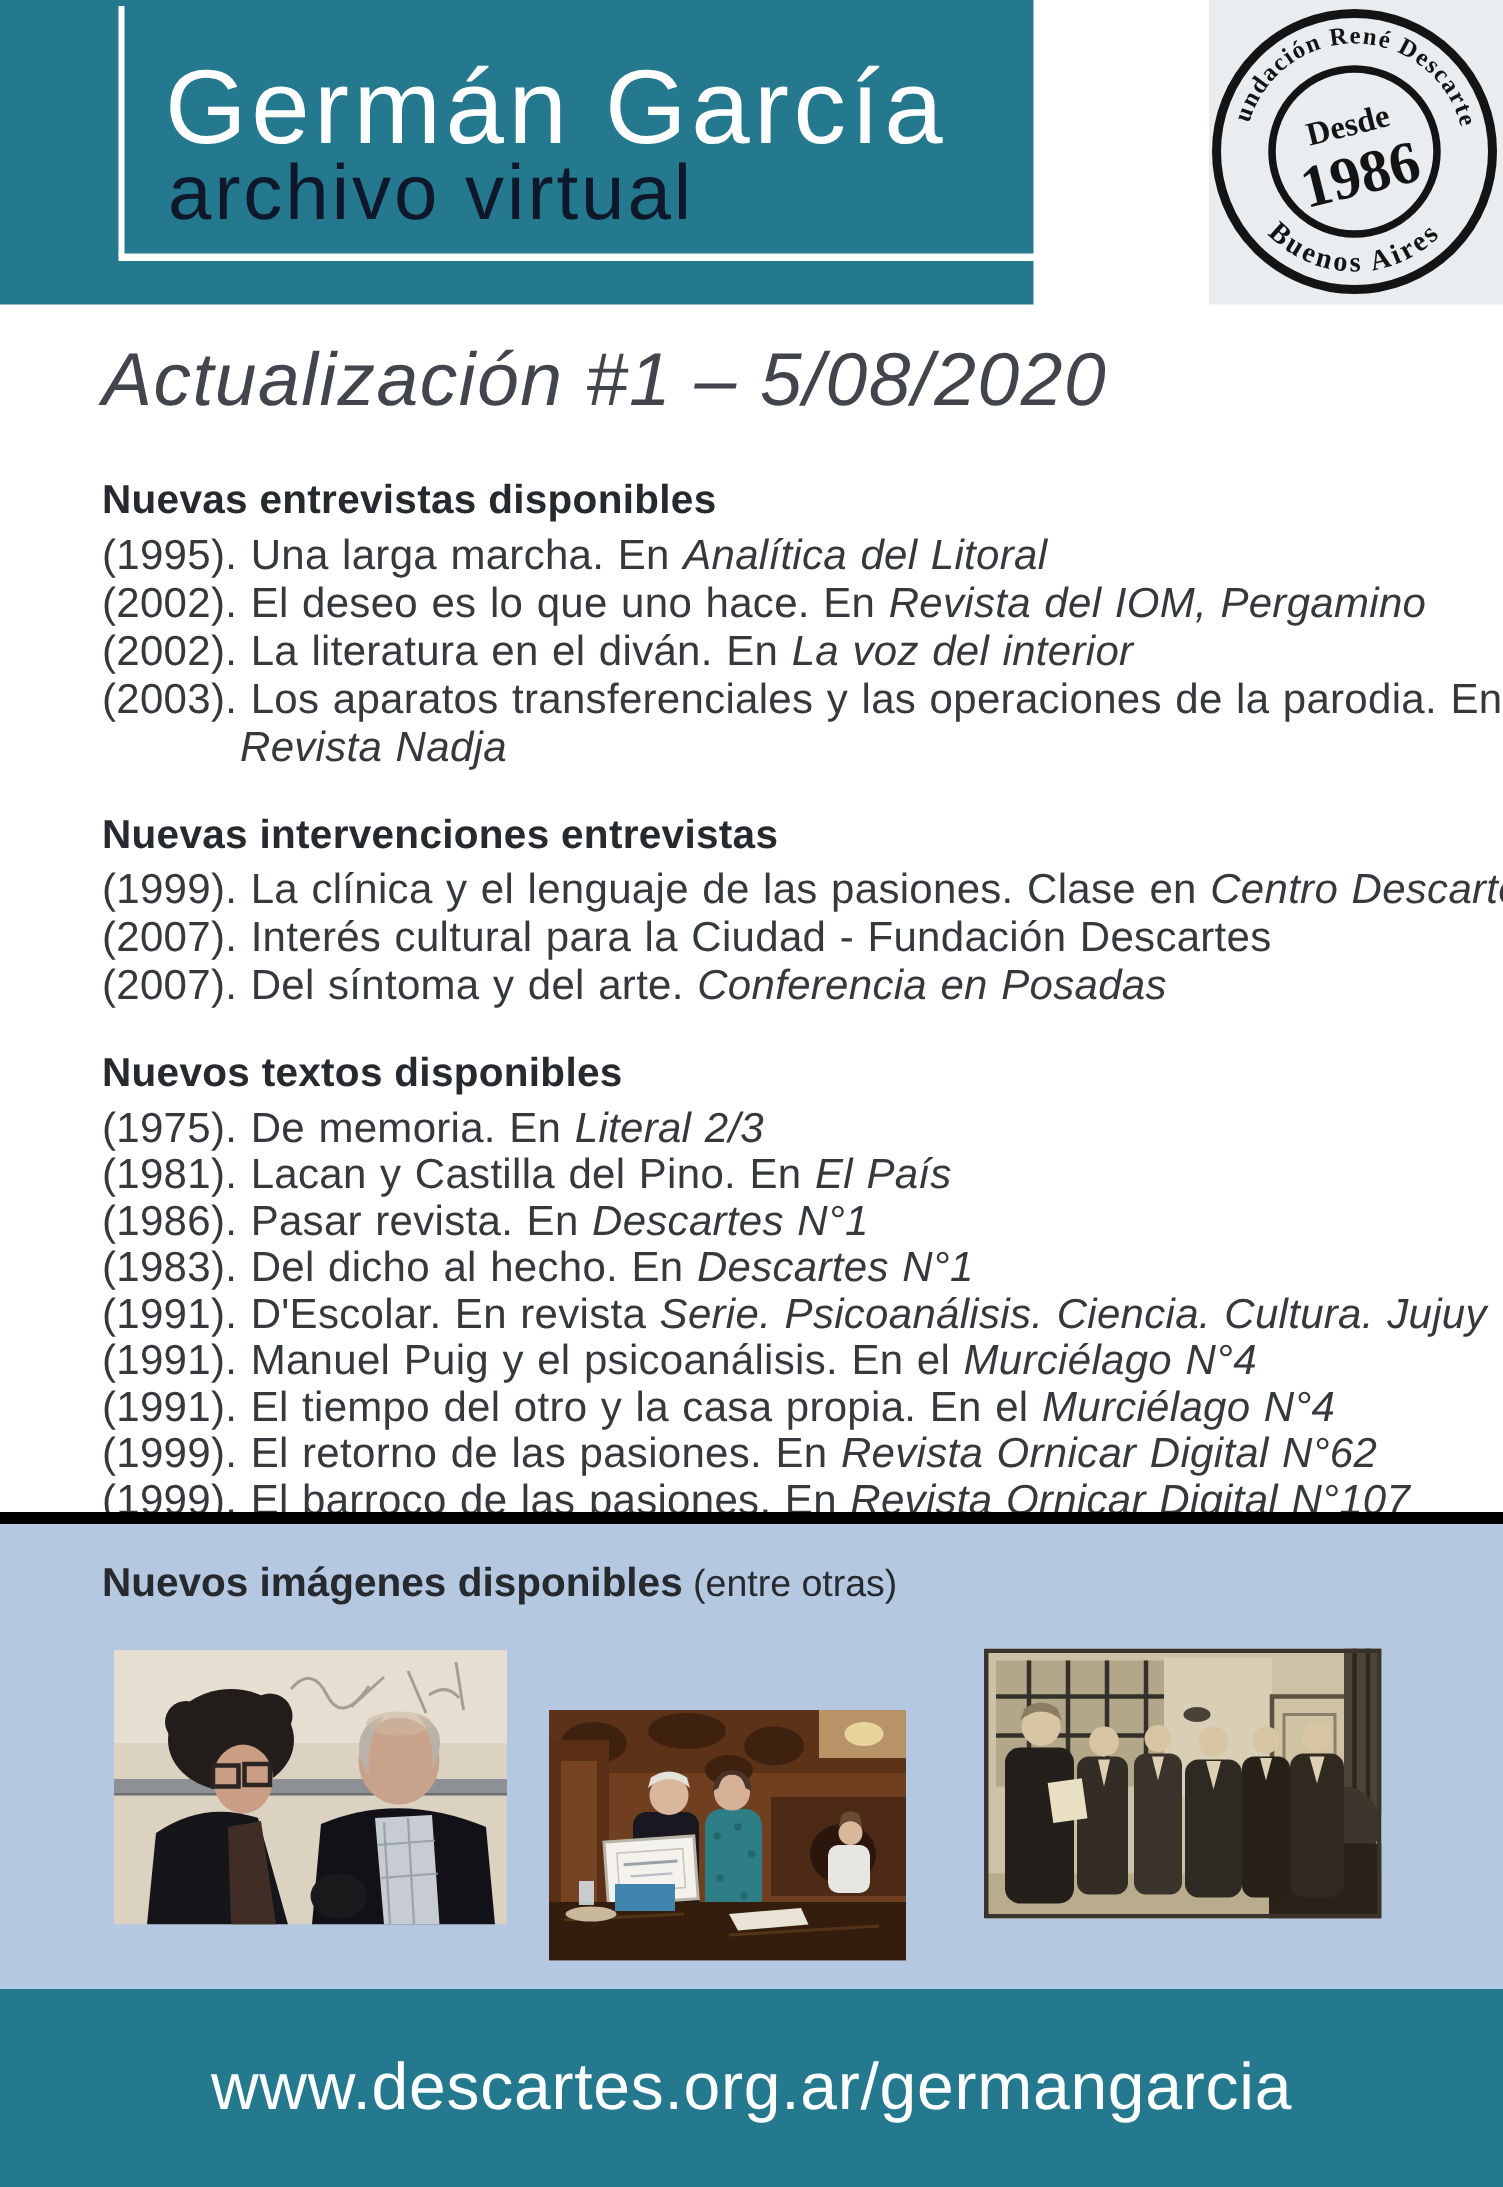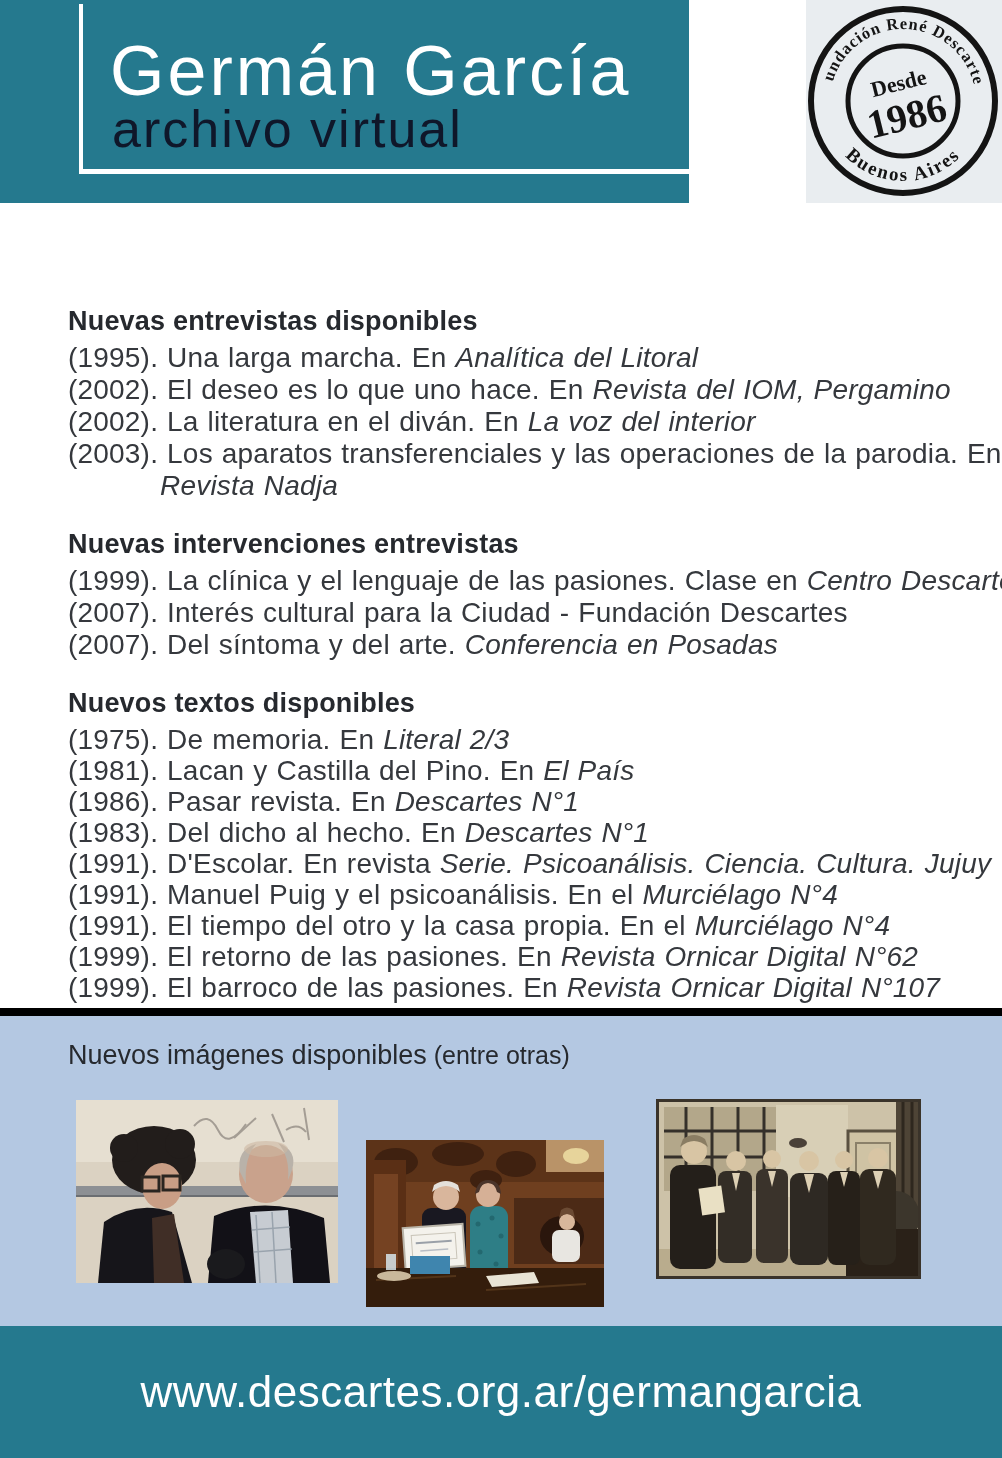--- a/index.html
+++ b/index.html
@@ -13,32 +13,32 @@
   .header-title{position:absolute;left:110px;top:34px;font-size:70px;line-height:74px;
                 color:#ffffff;letter-spacing:3px;white-space:nowrap;}
   .header-subtitle{position:absolute;left:112px;top:101px;font-size:52px;line-height:56px;
                 color:#0f172a;letter-spacing:2px;white-space:nowrap;}
   .stamp-svg{position:absolute;left:0;top:0;}
   
   .update-title{position:absolute;left:68px;top:224px;font-size:50px;font-style:italic;
                 color:#42454C;letter-spacing:1px;white-space:nowrap;}
   
   .sections{position:absolute;left:68px;top:305px;width:880px;color:#35383D;}
-  .section{margin:0 0 26px 0;}
+  .section{margin:12px 0 26px 0;}
   .section-heading{font-size:27px;font-weight:bold;color:#26292E;line-height:32px;
                    margin:0 0 5px 0;letter-spacing:0.2px;}
   .list-line{font-size:28px;line-height:32px;letter-spacing:0.2px;word-spacing:1px;white-space:nowrap;}
   .section:nth-of-type(3) .list-line{line-height:31px;}
   .continuation{padding-left:92px;}
   .it{font-style:italic;}
   
   .black-bar{position:absolute;top:1008px;left:0;width:1002px;height:8px;background:#000000;}
   .blue-section{position:absolute;top:1016px;left:0;width:1002px;height:310px;background:#B4C8E2;}
   .images-heading{position:absolute;left:68px;top:1040px;font-size:27px;color:#26292E;white-space:nowrap;}
-  .images-heading .bold{font-weight:normal;}
+  .images-heading .bold{font-weight:bold;}
   .images-heading .note{font-weight:normal;font-size:25px;}
   .photo{position:absolute;display:block;}
   .photo1{left:76px;top:1100px;}
   .photo2{left:366px;top:1140px;}
   .photo3{left:656px;top:1099px;}
   
   .footer{position:absolute;top:1326px;left:0;width:1002px;height:132px;background:#25798E;}
   .footer-url{position:absolute;top:0;left:0;width:100%;text-align:center;line-height:132px;
               font-size:44px;color:#ffffff;letter-spacing:0.5px;white-space:nowrap;}
   .serif{font-family:"Liberation Serif",serif;}
@@ -69,20 +69,21 @@
       <text class="serif" font-size="19" font-weight="bold" fill="#141414" letter-spacing="2">
         <textPath href="#arcBottom" startOffset="50%" text-anchor="middle">Buenos Aires</textPath>
       </text>
       <g transform="rotate(-14 97 101)" fill="#141414">
         <text class="serif" x="97" y="90" font-size="22" font-weight="bold" text-anchor="middle">Desde</text>
         <text class="serif" x="97" y="130" font-size="40" font-weight="bold" text-anchor="middle">1986</text>
       </g>
     </svg>
   </div>
 
+  <div class="update-title">Actualización #1 – 5/08/2020</div>
 
   <div class="sections">
       <div class="section">
         <div class="section-heading">Nuevas entrevistas disponibles</div>
         <div class="list-line"><span>(1995). Una larga marcha. En </span><span class="it">Analítica del Litoral</span></div>
         <div class="list-line"><span>(2002). El deseo es lo que uno hace. En </span><span class="it">Revista del IOM, Pergamino</span></div>
         <div class="list-line"><span>(2002). La literatura en el diván. En </span><span class="it">La voz del interior</span></div>
         <div class="list-line"><span>(2003). Los aparatos transferenciales y las operaciones de la parodia. En</span></div>
         <div class="list-line continuation"><span class="it">Revista Nadja</span></div>
       </div>

